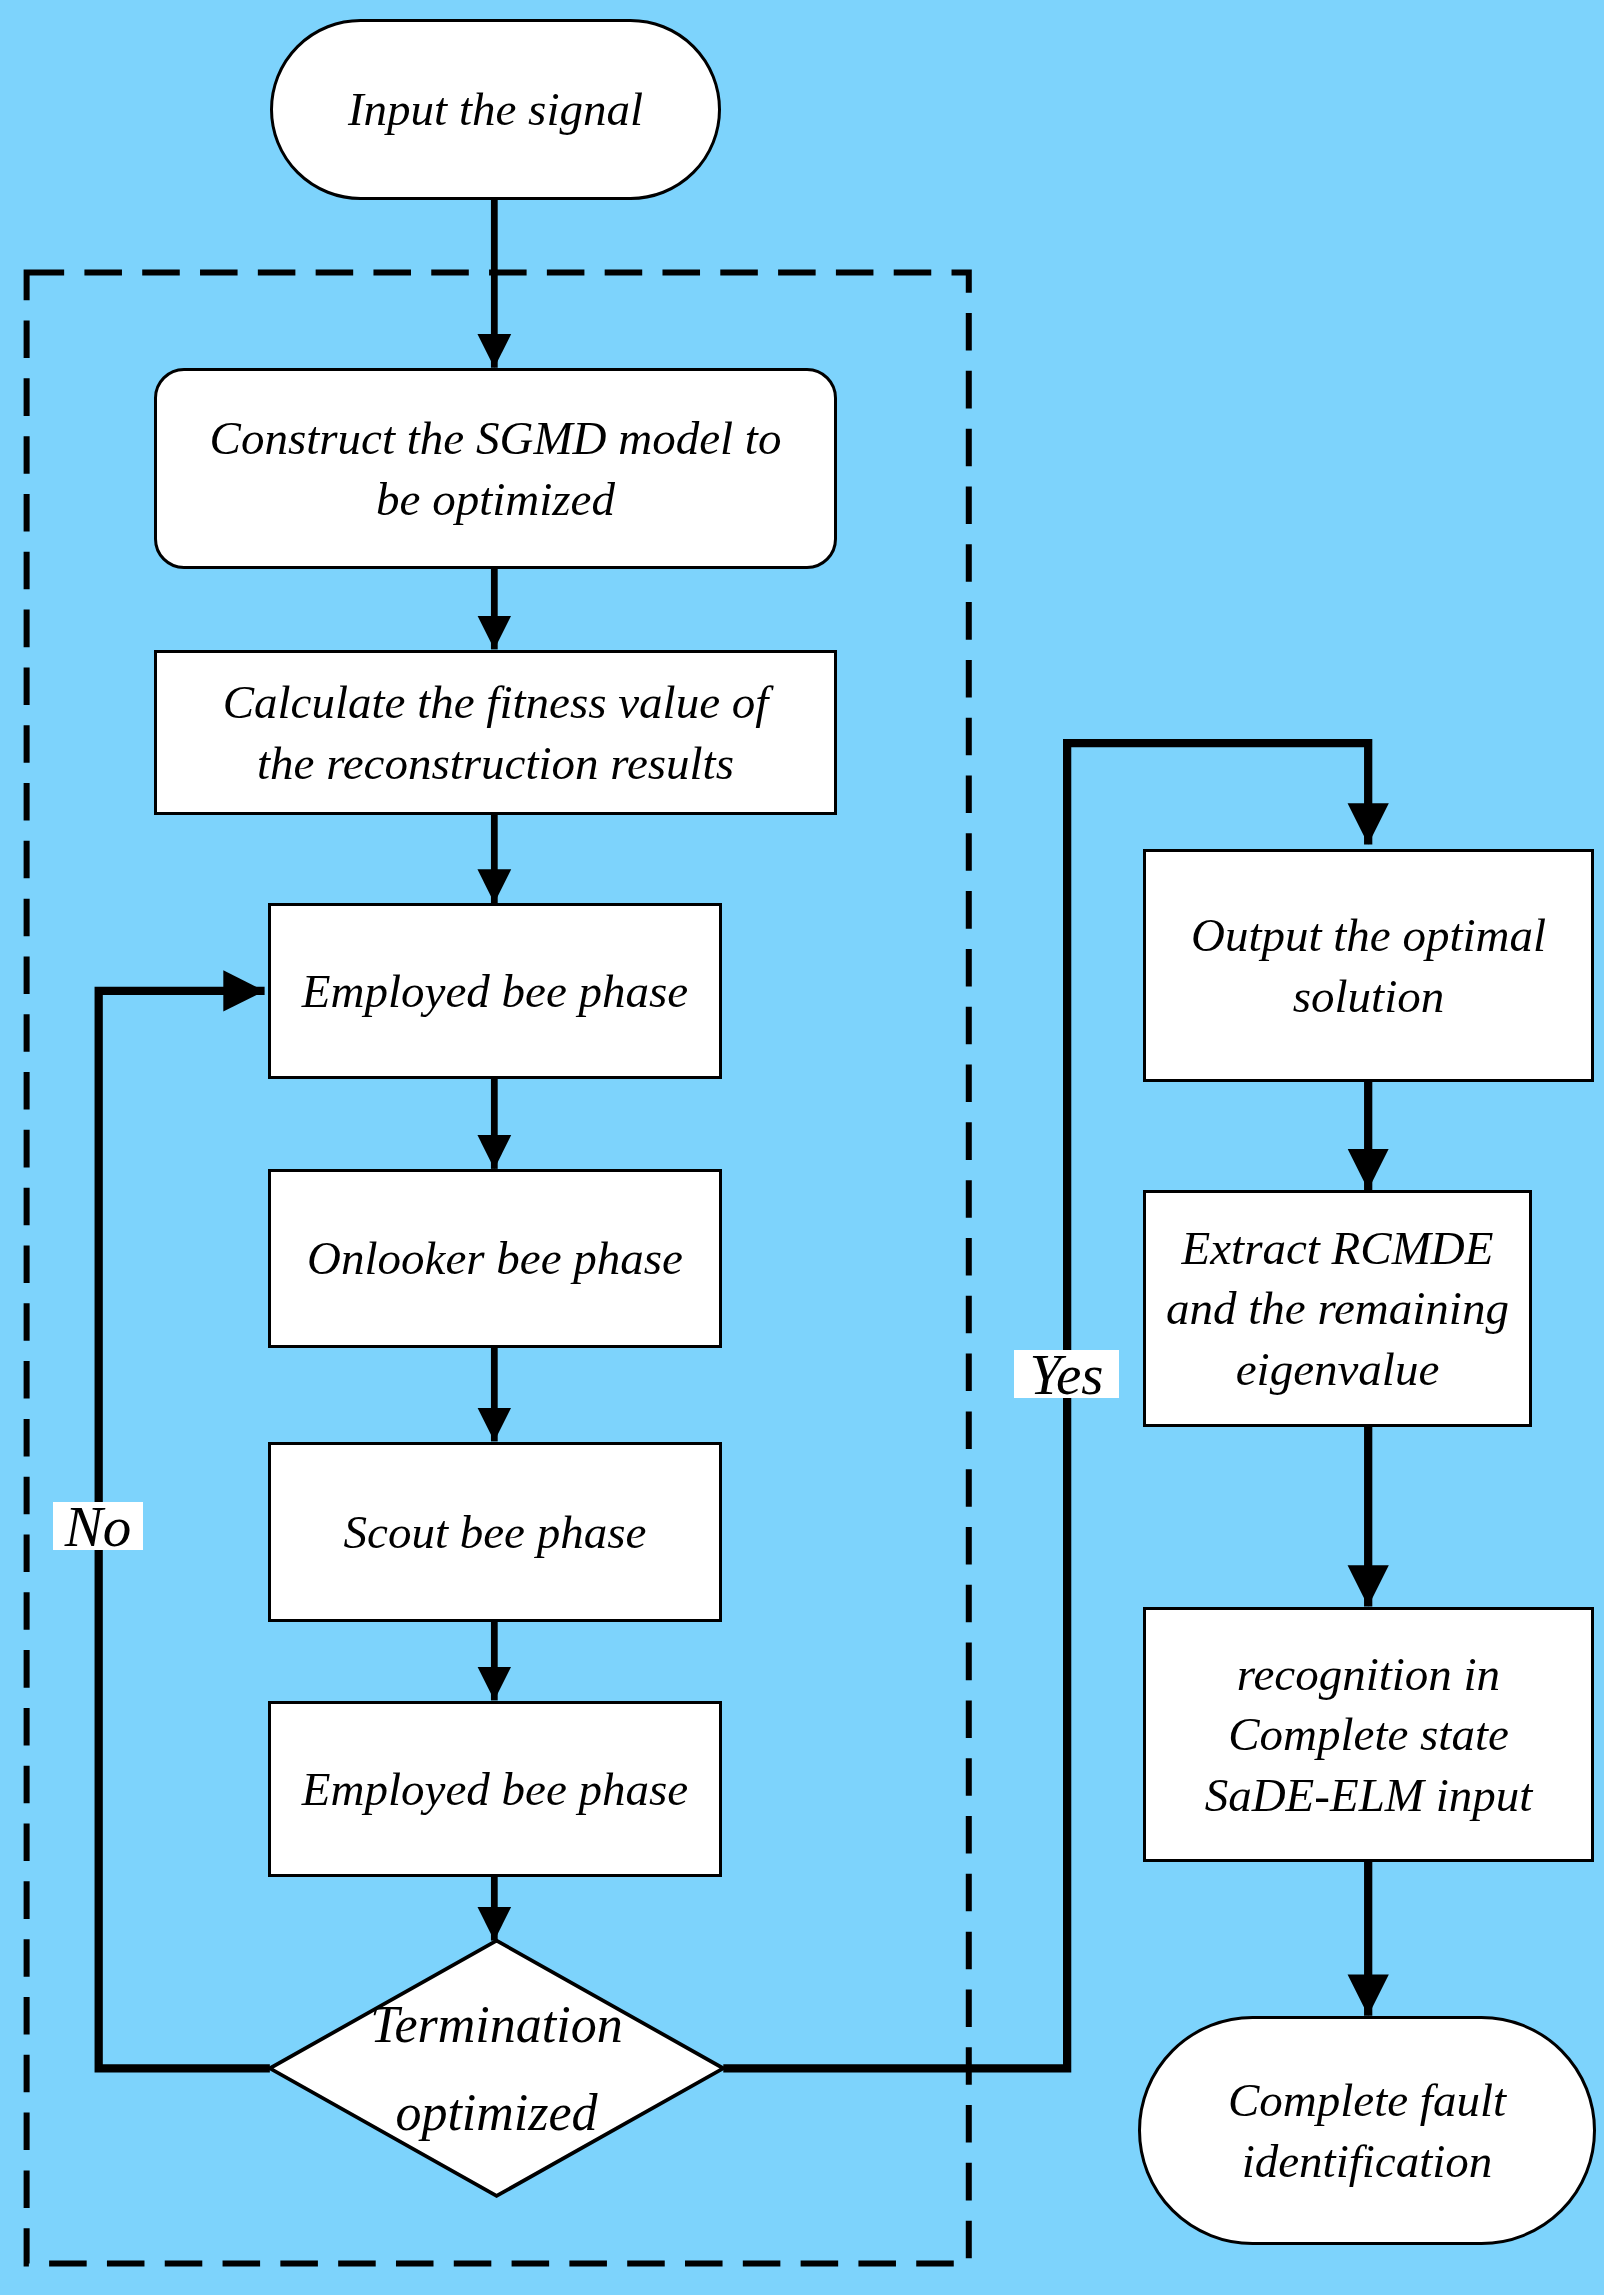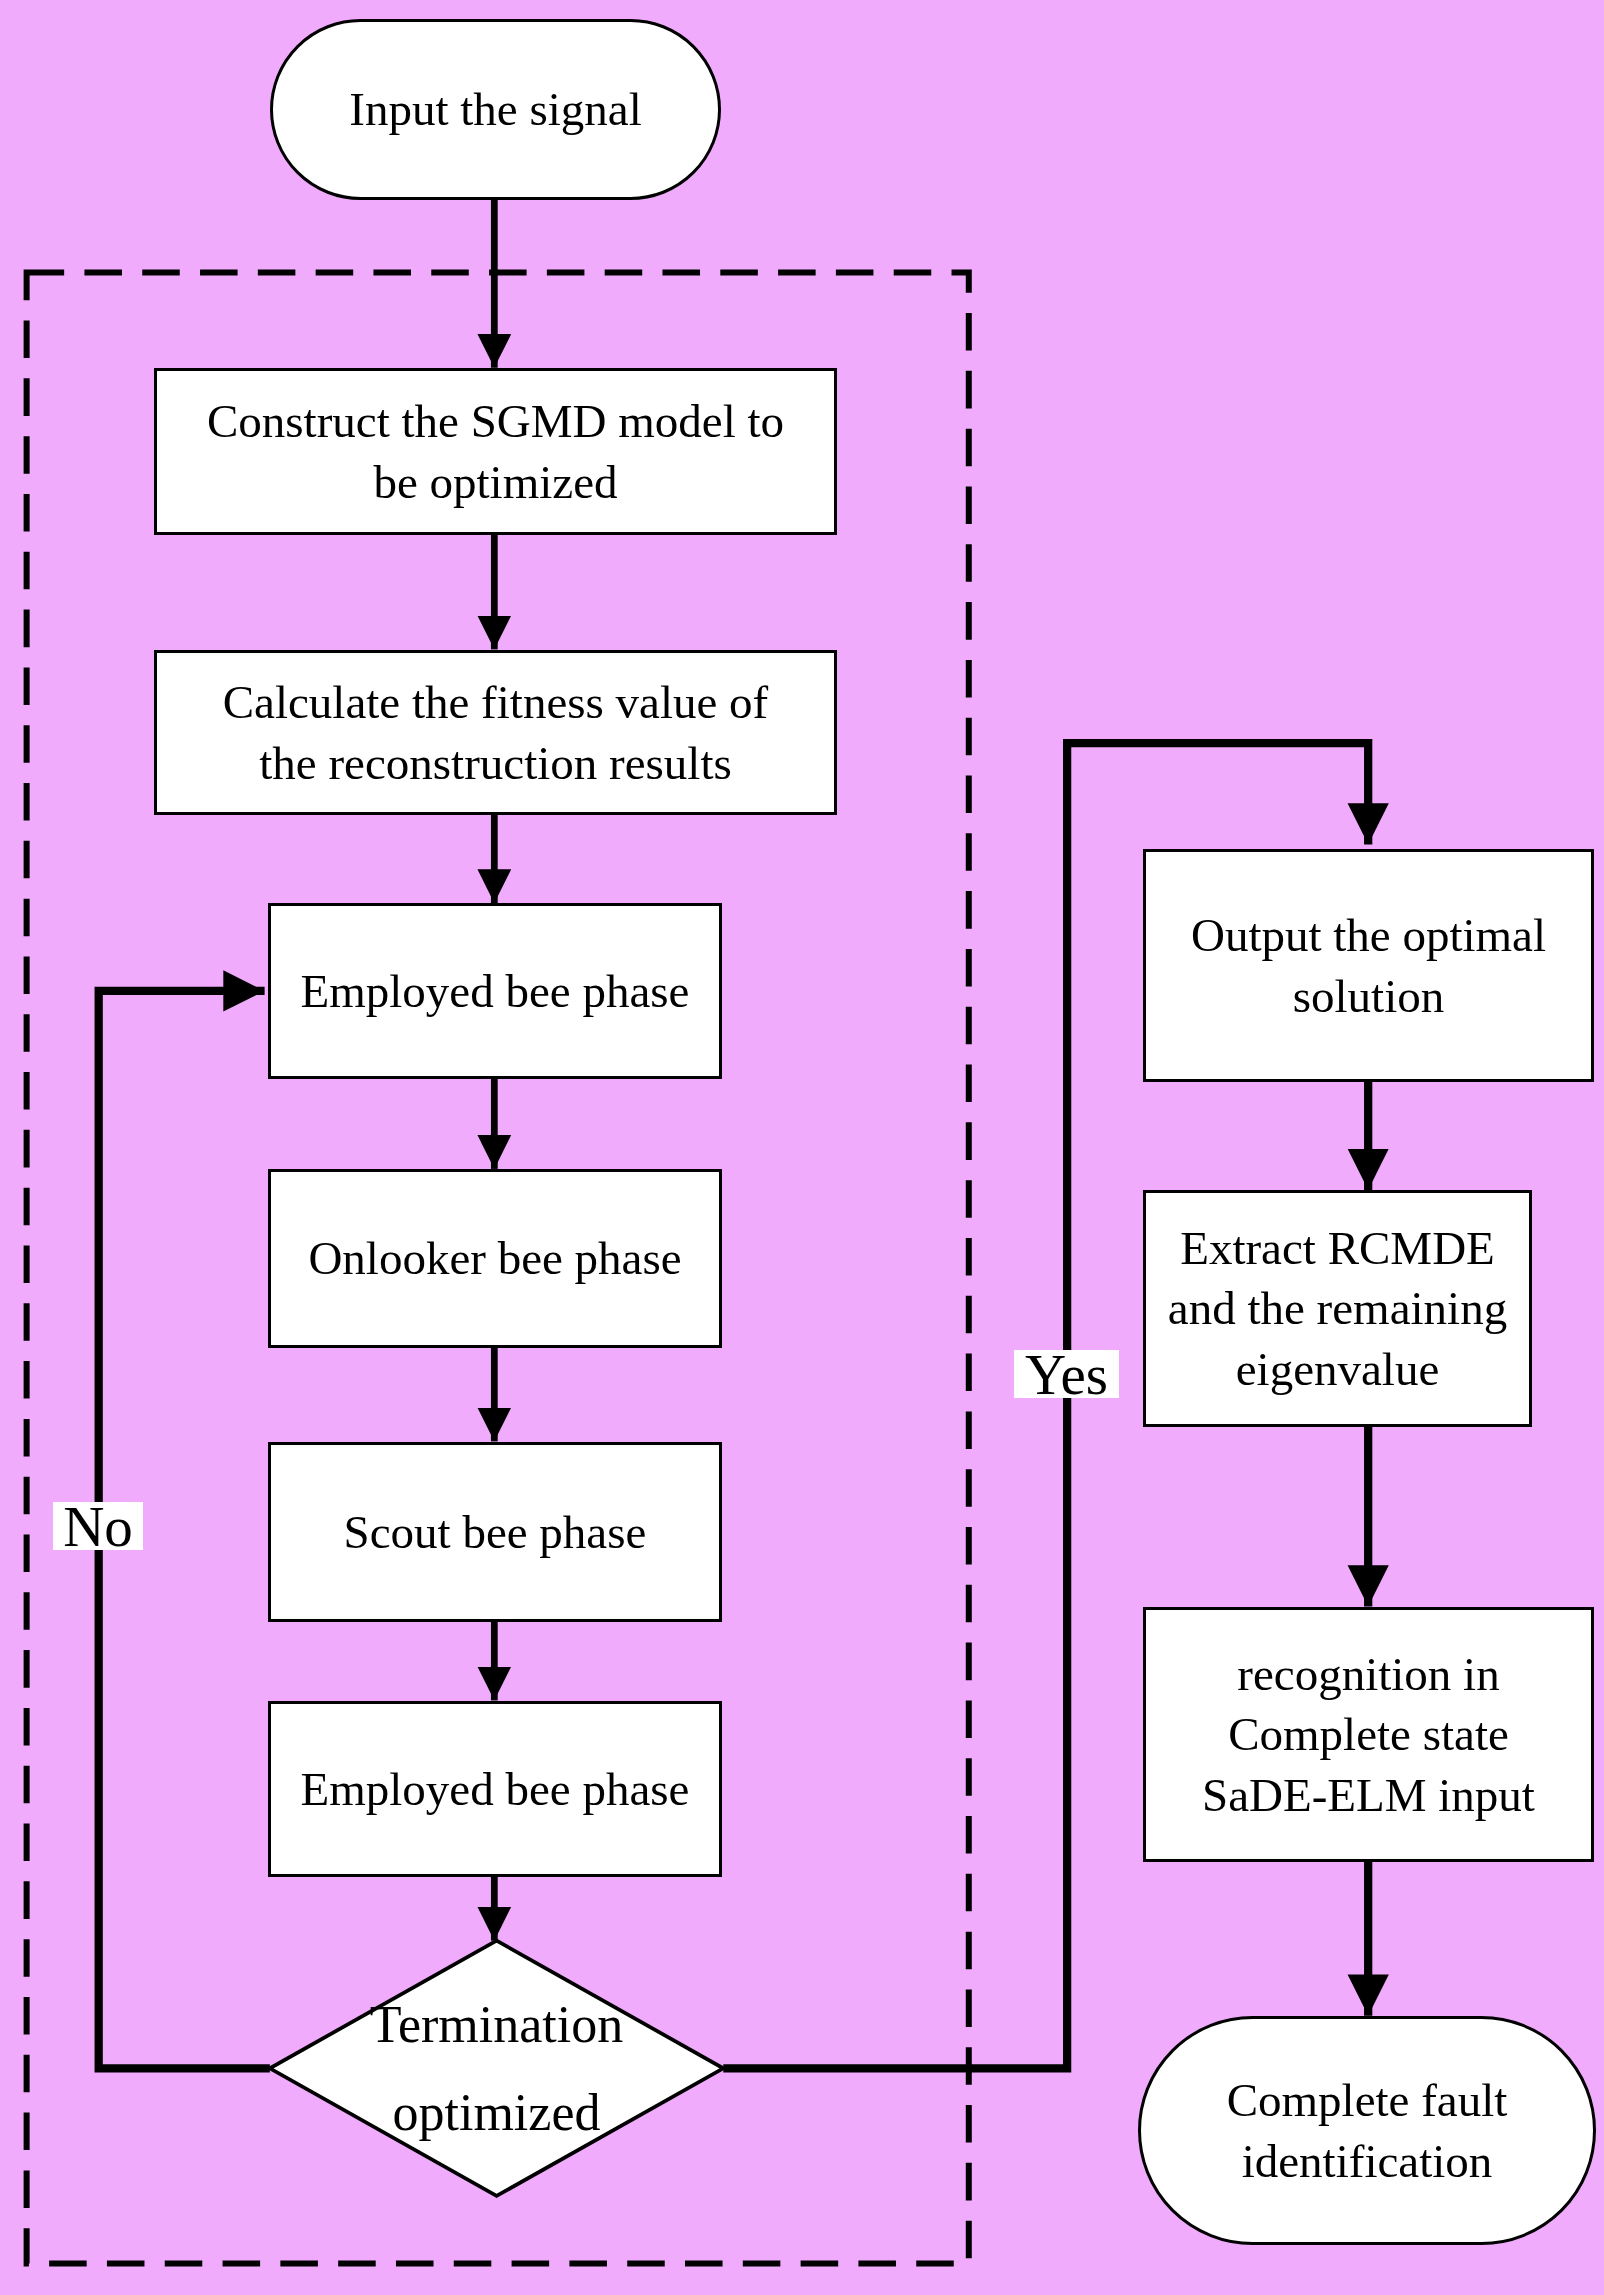--- a/index.html
+++ b/index.html
@@ -4,23 +4,24 @@
 <style>
   html, body {
     margin: 0;
     padding: 0;
     background: #ffffff;
   }
   .canvas {
     position: relative;
     width: 1605px;
     height: 2295px;
-    background: #f0abfc;
+    background: #7dd3fc;
     font-family: "Liberation Serif", "DejaVu Serif", serif;
     color: #000000;
+    font-style: italic;
   }
   .connector-layer {
     position: absolute;
     left: 0; top: 0;
     width: 1605px;
     height: 2295px;
   }
   .node {
     position: absolute;
     display: flex;
@@ -89,21 +90,21 @@
     <path d="M1822,1900 V2140" stroke="#000000" stroke-width="11" fill="none" marker-end="url(#arrow)"></path>
     <path d="M1822,2480 V2685" stroke="#000000" stroke-width="11" fill="none" marker-end="url(#arrow)"></path>
 
     <polygon points="661,2585 963,2755 661,2925 359,2755" fill="#ffffff" stroke="#000000" stroke-width="5"></polygon>
   </svg>
 
   <div class="node terminator" style="left:270px; top:19px; width:451px; height:181px;">
     <div>Input the signal</div>
   </div>
 
-  <div class="node" style="left:154px; top:368px; width:683px; height:167px;">
+  <div class="node" style="left:154px; top:368px; width:683px; height:201px;border-radius:30px;">
     <div>Construct the SGMD model to</div>
     <div>be optimized</div>
   </div>
 
   <div class="node" style="left:154px; top:650px; width:683px; height:165px;">
     <div>Calculate the fitness value of</div>
     <div>the reconstruction results</div>
   </div>
 
   <div class="node" style="left:268px; top:903px; width:454px; height:176px;">

